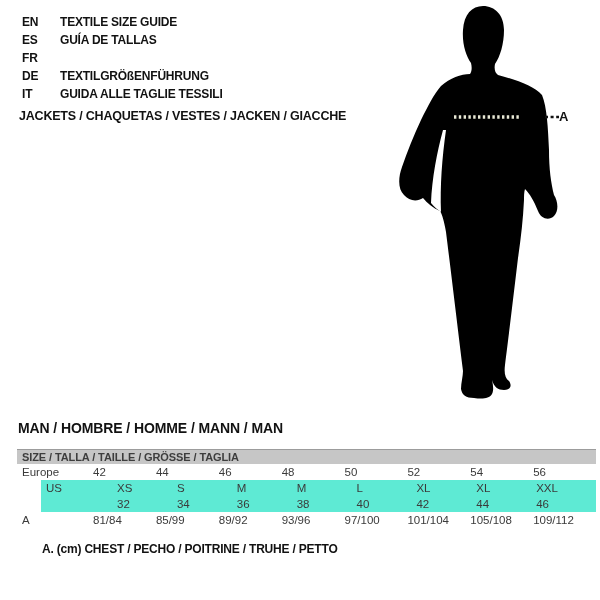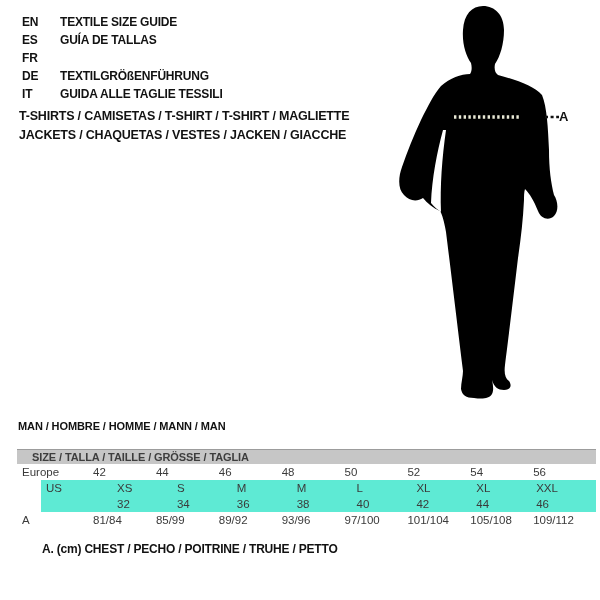--- a/index.html
+++ b/index.html
@@ -19,27 +19,27 @@
   .lang-label{font-size:12px;font-weight:700;letter-spacing:-0.2px;color:#121212;white-space:nowrap;}
 
   
   .category{left:19px;top:107px;line-height:18.5px;font-size:12.5px;font-weight:700;letter-spacing:-0.2px;color:#121212;white-space:nowrap;}
 
   
   .figure-svg{left:0;top:0;width:600px;height:600px;pointer-events:none;}
   .figure-label{left:559px;top:109px;font-size:13px;font-weight:700;color:#121212;}
 
   
-  .section-title{left:18px;top:420px;font-size:11px;font-weight:700;letter-spacing:-0.1px;color:#121212;white-space:nowrap;}
+  .section-title{left:18px;top:420px;font-size:14px;font-weight:700;letter-spacing:-0.1px;color:#121212;white-space:nowrap;}
 
   
   .size-table{left:17px;top:449px;width:579px;}
   .t-header{
     height:14px;background:#c6c6c6;border-top:1px solid #9c9c9c;
-    line-height:14px;padding-left:15px;
+    line-height:14px;padding-left:5px;
     font-size:11px;font-weight:700;letter-spacing:-0.1px;color:#3d3d3d;
   }
   .t-row{display:grid;grid-template-columns:76px repeat(8,1fr);height:16px;align-items:center;
     font-size:11.5px;color:#3a3a3a;}
   .t-row.stripe{background:#5eead4;margin-left:24px;}
   .t-row .rowlabel{text-align:left;padding-left:5px;}
   .t-row .cell{text-align:left;}
 
   
   .footnote{left:18px;top:542px;font-size:12px;font-weight:700;letter-spacing:-0.2px;color:#121212;white-space:nowrap;margin-left:24px;}
@@ -63,21 +63,20 @@
     <span class="lang-code">DE</span>
     <span class="lang-label">TEXTILGRÖßENFÜHRUNG</span>
   </div>
   <div class="lang-row">
     <span class="lang-code">IT</span>
     <span class="lang-label">GUIDA ALLE TAGLIE TESSILI</span>
   </div>
 </div>
 
 <div class="abs category">
-  <div>T-SHIRTS / CAMISETAS / T-SHIRT / T-SHIRT / MAGLIETTE</div>
   <div>JACKETS / CHAQUETAS / VESTES / JACKEN / GIACCHE</div>
 </div>
 
 <svg class="abs figure-svg" viewBox="0 0 600 600" xmlns="http://www.w3.org/2000/svg" aria-hidden="true">
   <path fill="#000000" d="
     M483,6
     C495,6 504,15 504,30
     C504,44 500,57 495,64
     C494,69 495,73 498,75
     C517,80 534,86 542,95

